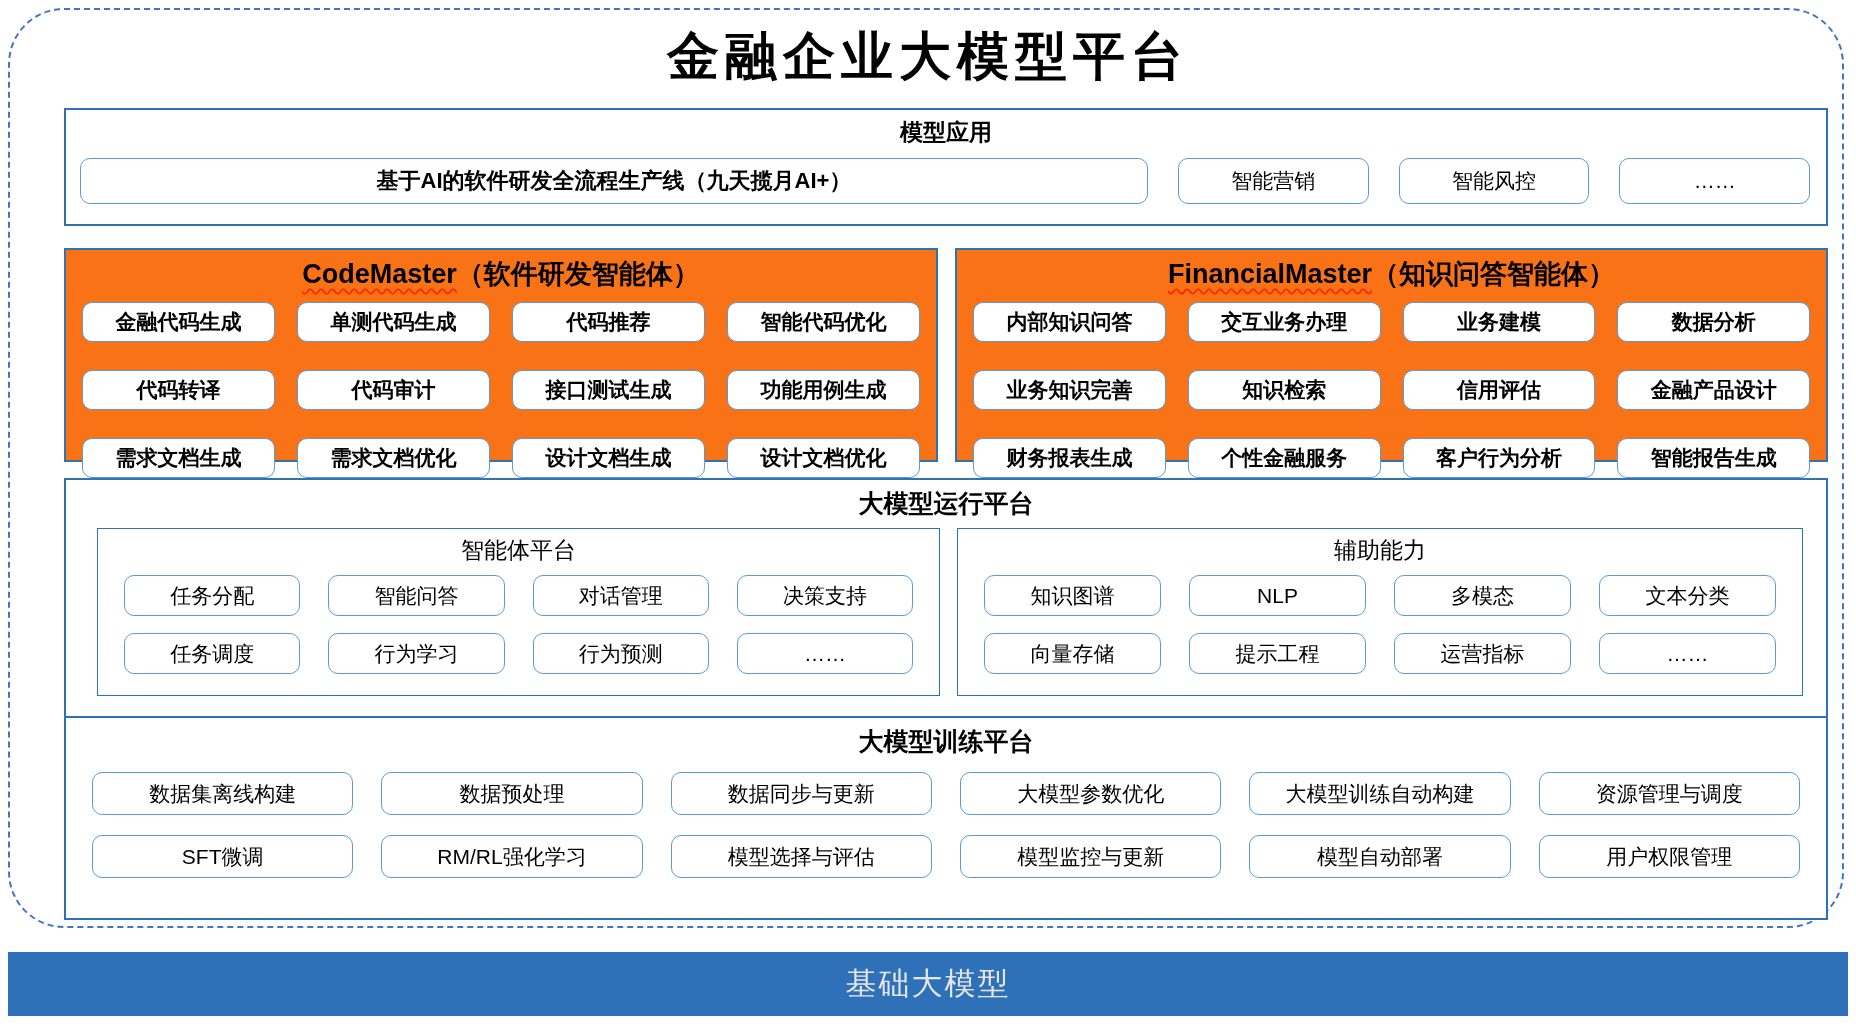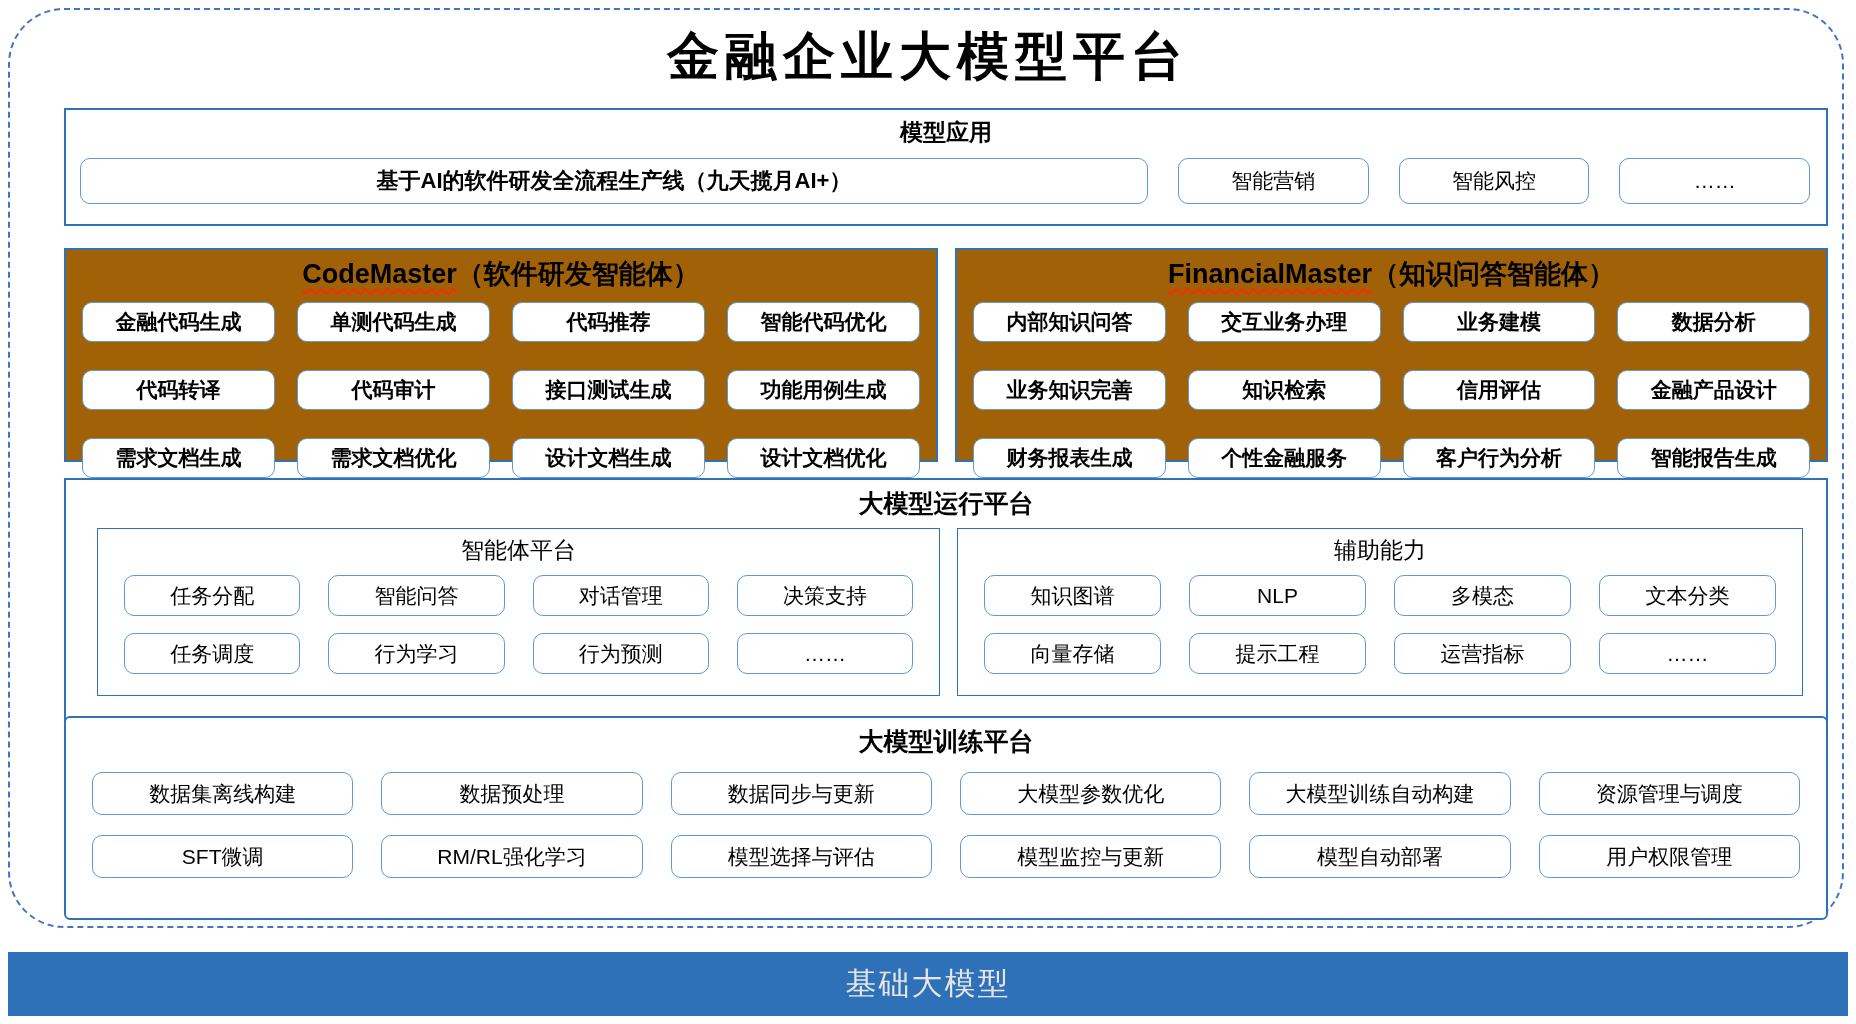--- a/index.html
+++ b/index.html
@@ -23,21 +23,21 @@
 
   
   .sec-apps{top:108px;height:118px;}
   .apps-row{display:flex;gap:30px;margin:10px 16px 0 14px;}
   .apps-row .pill{height:46px;}
   .app-main{flex:0 0 1068px;font-weight:700;font-size:22px;}
   .app-small{flex:1;}
 
   
   .agent-box{position:absolute;top:248px;height:214px;
-    border:2px solid #2E74B5;background:#a16207;box-sizing:border-box;}
+    border:2px solid #2E74B5;background:#f97316;box-sizing:border-box;}
   .agent-left{left:64px;width:874px;}
   .agent-right{left:955px;width:873px;}
   .agent-title{text-align:center;font-weight:700;font-size:27px;padding-top:6px;}
   .agent-name{text-decoration:underline;text-decoration-style:wavy;
     text-decoration-color:#FF2A00;text-decoration-thickness:2px;text-underline-offset:5px;}
   .agent-grid{display:grid;grid-template-columns:repeat(4,1fr);
     gap:28px 22px;margin:10px 16px 0 16px;}
   .agent-grid .pill{height:40px;font-weight:700;}
 
   
@@ -45,21 +45,21 @@
   .runtime-inner{display:flex;gap:17px;margin:8px 23px 0 31px;}
   .sub-box{border:1.5px solid #2E74B5;background:#fff;box-sizing:border-box;height:168px;}
   .sub-left{width:843px;}
   .sub-right{flex:1;}
   .sub-title{text-align:center;font-size:23px;padding-top:6px;}
   .sub-grid{display:grid;grid-template-columns:repeat(4,1fr);
     gap:17px 28px;margin:9px 26px 0 26px;}
   .sub-grid .pill{height:41px;}
 
   
-  .sec-train{top:716px;height:204px;border-radius:6px;}
+  .sec-train{top:716px;height:204px;}
   .train-grid{display:grid;grid-template-columns:repeat(6,1fr);
     gap:20px 28px;margin:14px 26px 0 26px;}
   .train-grid .pill{height:43px;}
 
   
   .foundation-bar{position:absolute;left:8px;top:952px;width:1840px;height:64px;
     background:#2E71B8;display:flex;align-items:center;justify-content:center;
     color:#e5e5e5;font-size:31px;letter-spacing:2px;}
 </style>
 </head>

